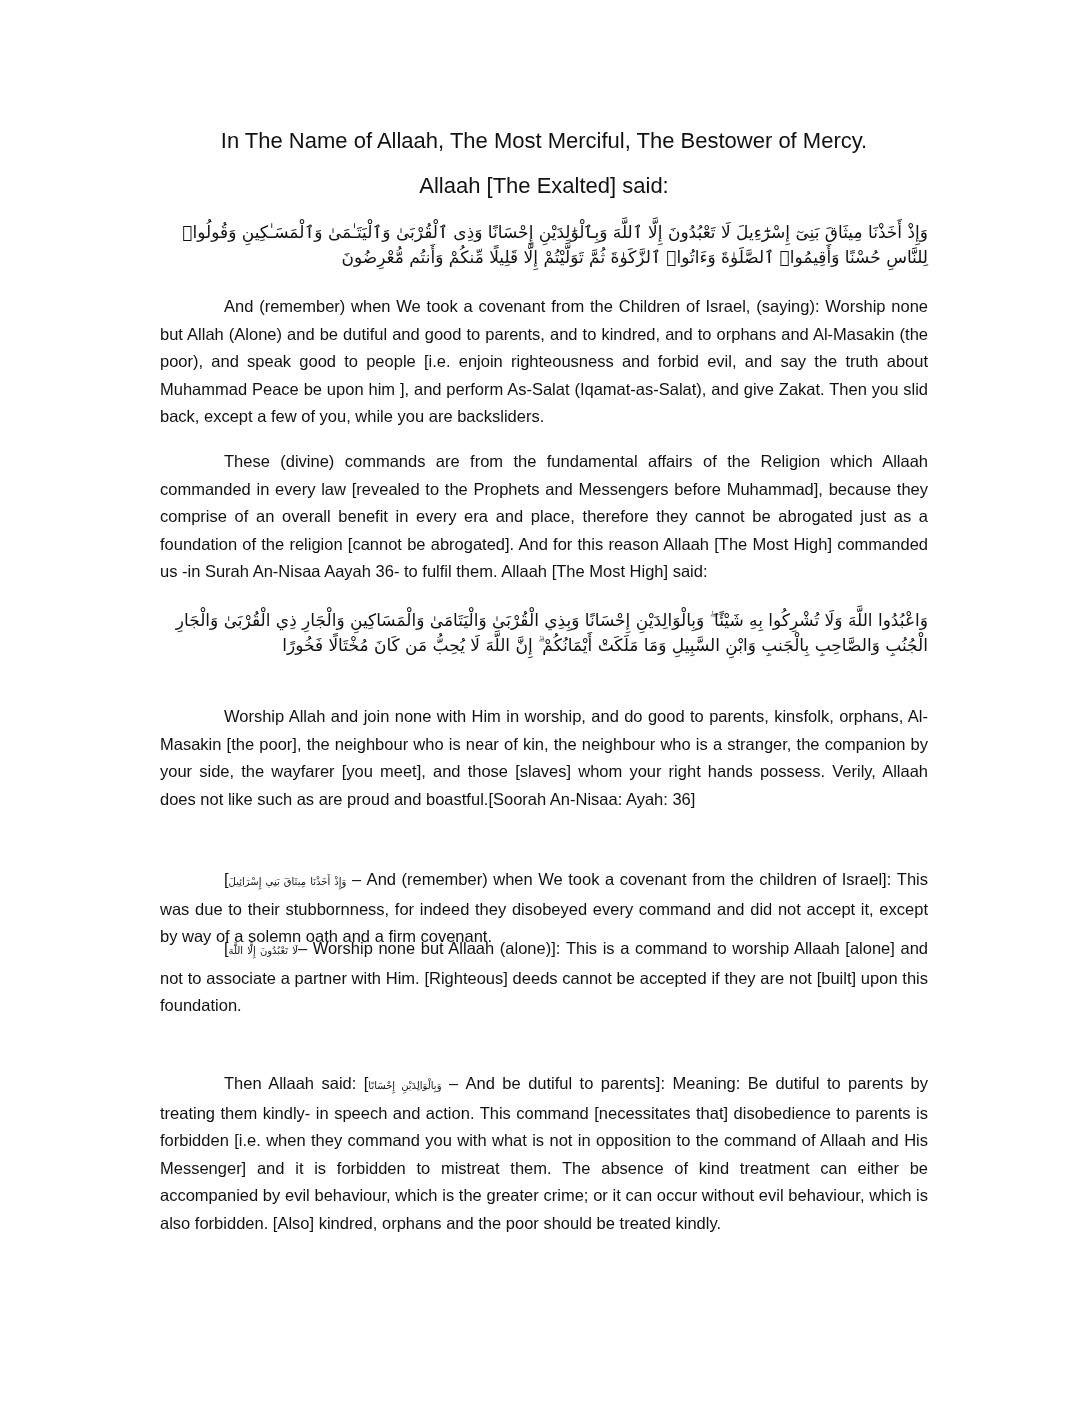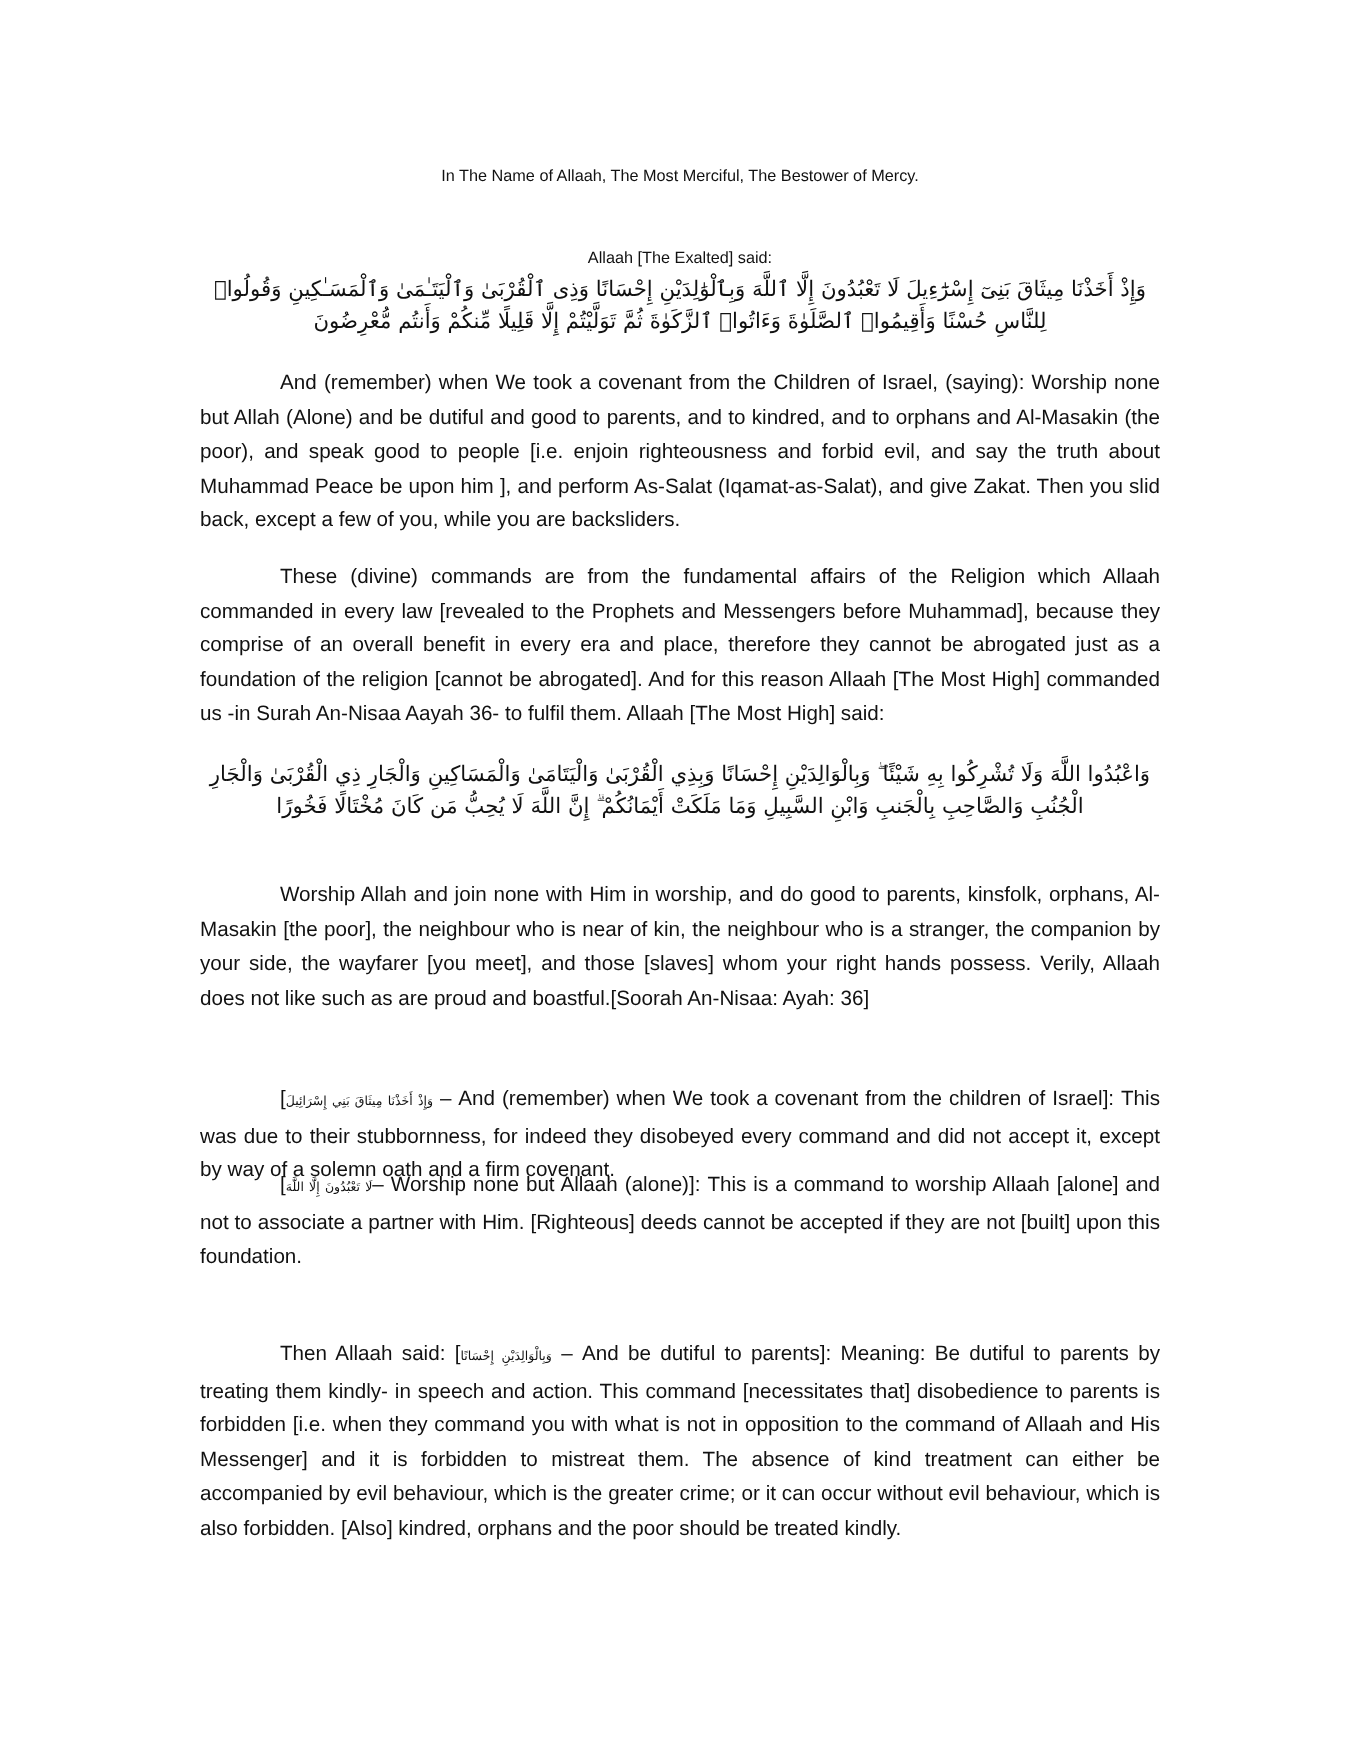--- a/index.html
+++ b/index.html
@@ -1,31 +1,31 @@
 <!DOCTYPE html>
 <html><head>
 <meta charset="utf-8">
 <style>
   html, body { margin: 0; padding: 0; background: #ffffff; }
   body { width: 1088px; height: 1408px; position: relative; overflow: hidden;
          font-family: "Liberation Sans", "DejaVu Sans", sans-serif; color: #111; }
   .page { position: absolute; left: 160px; top: 0; width: 768px; }
-  .center { text-align: center; font-size: 13px; line-height: 28px; }
+  .center { text-align: center; font-size: 22px; line-height: 28px; }
   .p { font-size: 16.5px; line-height: 27.6px; text-align: justify; margin: 0; }
   .indent { text-indent: 64px; }
-  .arabic { direction: rtl; text-align: center; font-family: "DejaVu Sans", sans-serif;
+  .arabic { direction: rtl; text-align: right; font-family: "DejaVu Sans", sans-serif;
             font-size: 17px; line-height: 25px; margin: 0; }
   .ar-inline { font-family: "DejaVu Sans", sans-serif; font-size: 10px; }
 </style>
 </head>
 <body>
 
 <div class="page">
   <div class="center" style="position:absolute; top:127px; width:768px;">In The Name of Allaah, The Most Merciful, The Bestower of Mercy.</div>
-  <div class="center" style="position:absolute; top:172px; width:768px;margin-top:20px;">Allaah [The Exalted] said:</div>
+  <div class="center" style="position:absolute; top:172px; width:768px;">Allaah [The Exalted] said:</div>
 
   <p class="arabic" style="position:absolute; top:220px; width:768px;">وَإِذْ أَخَذْنَا مِيثَاقَ بَنِىٓ إِسْرَٰٓءِيلَ لَا تَعْبُدُونَ إِلَّا ٱللَّهَ وَبِٱلْوَٰلِدَيْنِ إِحْسَانًا وَذِى ٱلْقُرْبَىٰ وَٱلْيَتَـٰمَىٰ وَٱلْمَسَـٰكِينِ وَقُولُوا۟ لِلنَّاسِ حُسْنًا وَأَقِيمُوا۟ ٱلصَّلَوٰةَ وَءَاتُوا۟ ٱلزَّكَوٰةَ ثُمَّ تَوَلَّيْتُمْ إِلَّا قَلِيلًا مِّنكُمْ وَأَنتُم مُّعْرِضُونَ</p>
 
   <p class="p indent" style="position:absolute; top:293px; width:768px;">And (remember) when We took a covenant from the Children of Israel, (saying): Worship none but Allah (Alone) and be dutiful and good to parents, and to kindred, and to orphans and Al-Masakin (the poor), and speak good to people [i.e. enjoin righteousness and forbid evil, and say the truth about Muhammad Peace be upon him ], and perform As-Salat (Iqamat-as-Salat), and give Zakat. Then you slid back, except a few of you, while you are backsliders.</p>
 
   <p class="p indent" style="position:absolute; top:448px; width:768px;">These (divine) commands are from the fundamental affairs of the Religion which Allaah commanded in every law [revealed to the Prophets and Messengers before Muhammad], because they comprise of an overall benefit in every era and place, therefore they cannot be abrogated just as a foundation of the religion [cannot be abrogated]. And for this reason Allaah [The Most High] commanded us -in Surah An-Nisaa Aayah 36- to fulfil them. Allaah [The Most High] said:</p>
 
   <p class="arabic" style="position:absolute; top:608px; width:768px;">وَاعْبُدُوا اللَّهَ وَلَا تُشْرِكُوا بِهِ شَيْئًا ۖ وَبِالْوَالِدَيْنِ إِحْسَانًا وَبِذِي الْقُرْبَىٰ وَالْيَتَامَىٰ وَالْمَسَاكِينِ وَالْجَارِ ذِي الْقُرْبَىٰ وَالْجَارِ الْجُنُبِ وَالصَّاحِبِ بِالْجَنبِ وَابْنِ السَّبِيلِ وَمَا مَلَكَتْ أَيْمَانُكُمْ ۗ إِنَّ اللَّهَ لَا يُحِبُّ مَن كَانَ مُخْتَالًا فَخُورًا</p>
 
   <p class="p indent" style="position:absolute; top:703px; width:768px;">Worship Allah and join none with Him in worship, and do good to parents, kinsfolk, orphans, Al-Masakin [the poor], the neighbour who is near of kin, the neighbour who is a stranger, the companion by your side, the wayfarer [you meet], and those [slaves] whom your right hands possess. Verily, Allaah does not like such as are proud and boastful.[Soorah An-Nisaa: Ayah: 36]</p>

